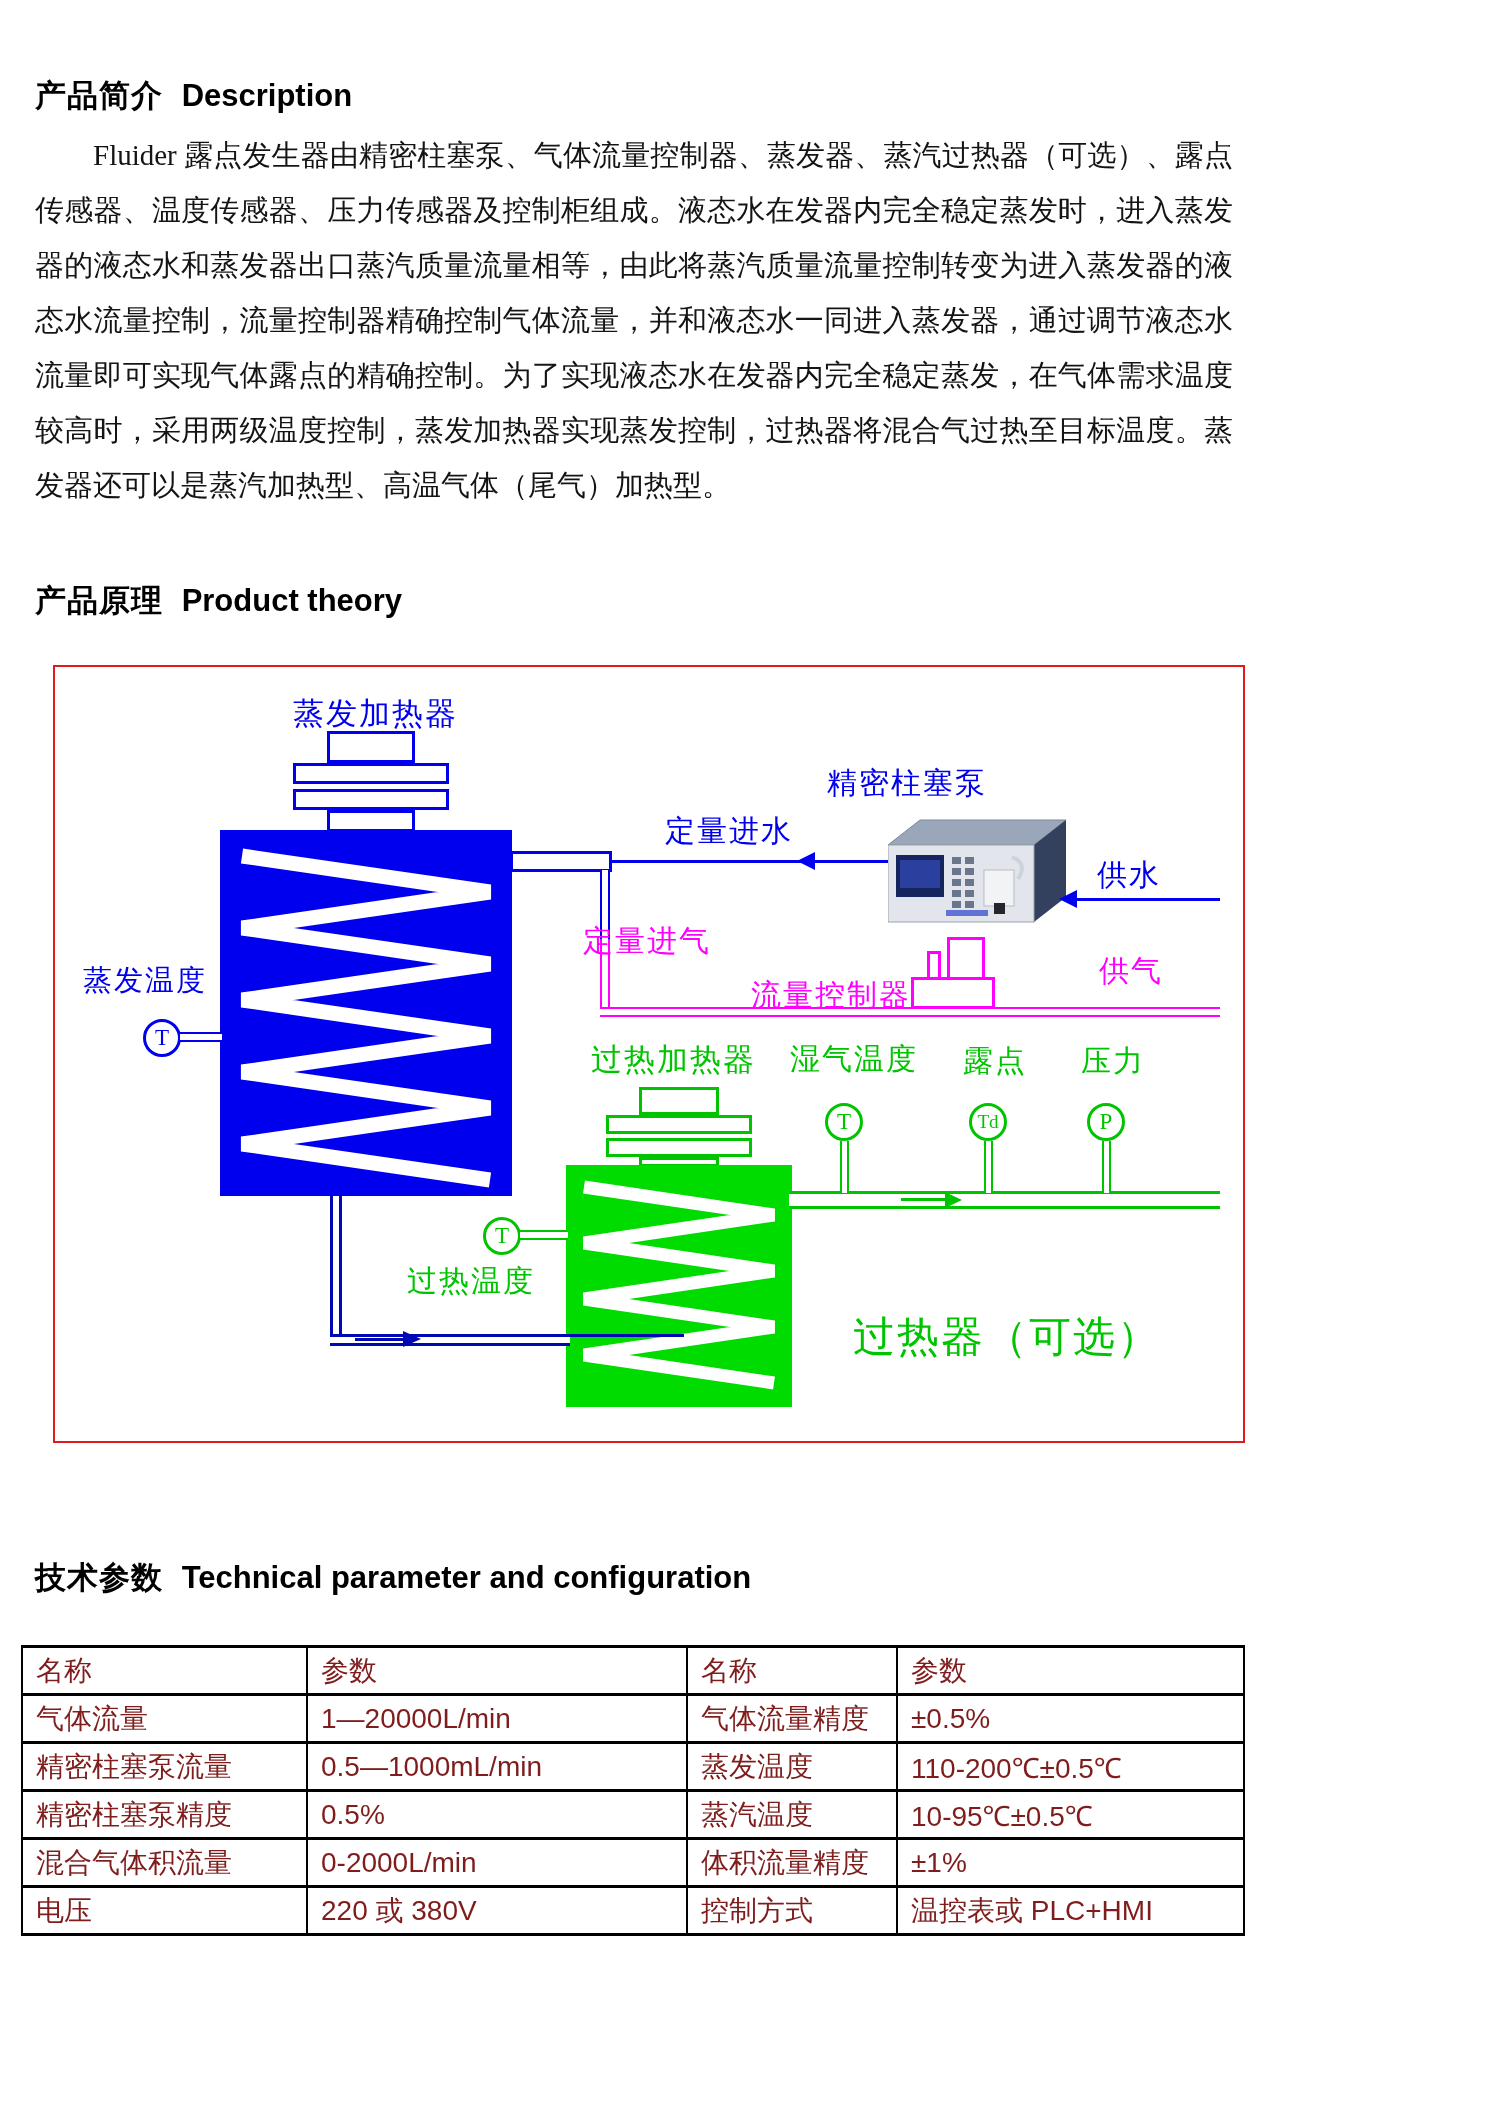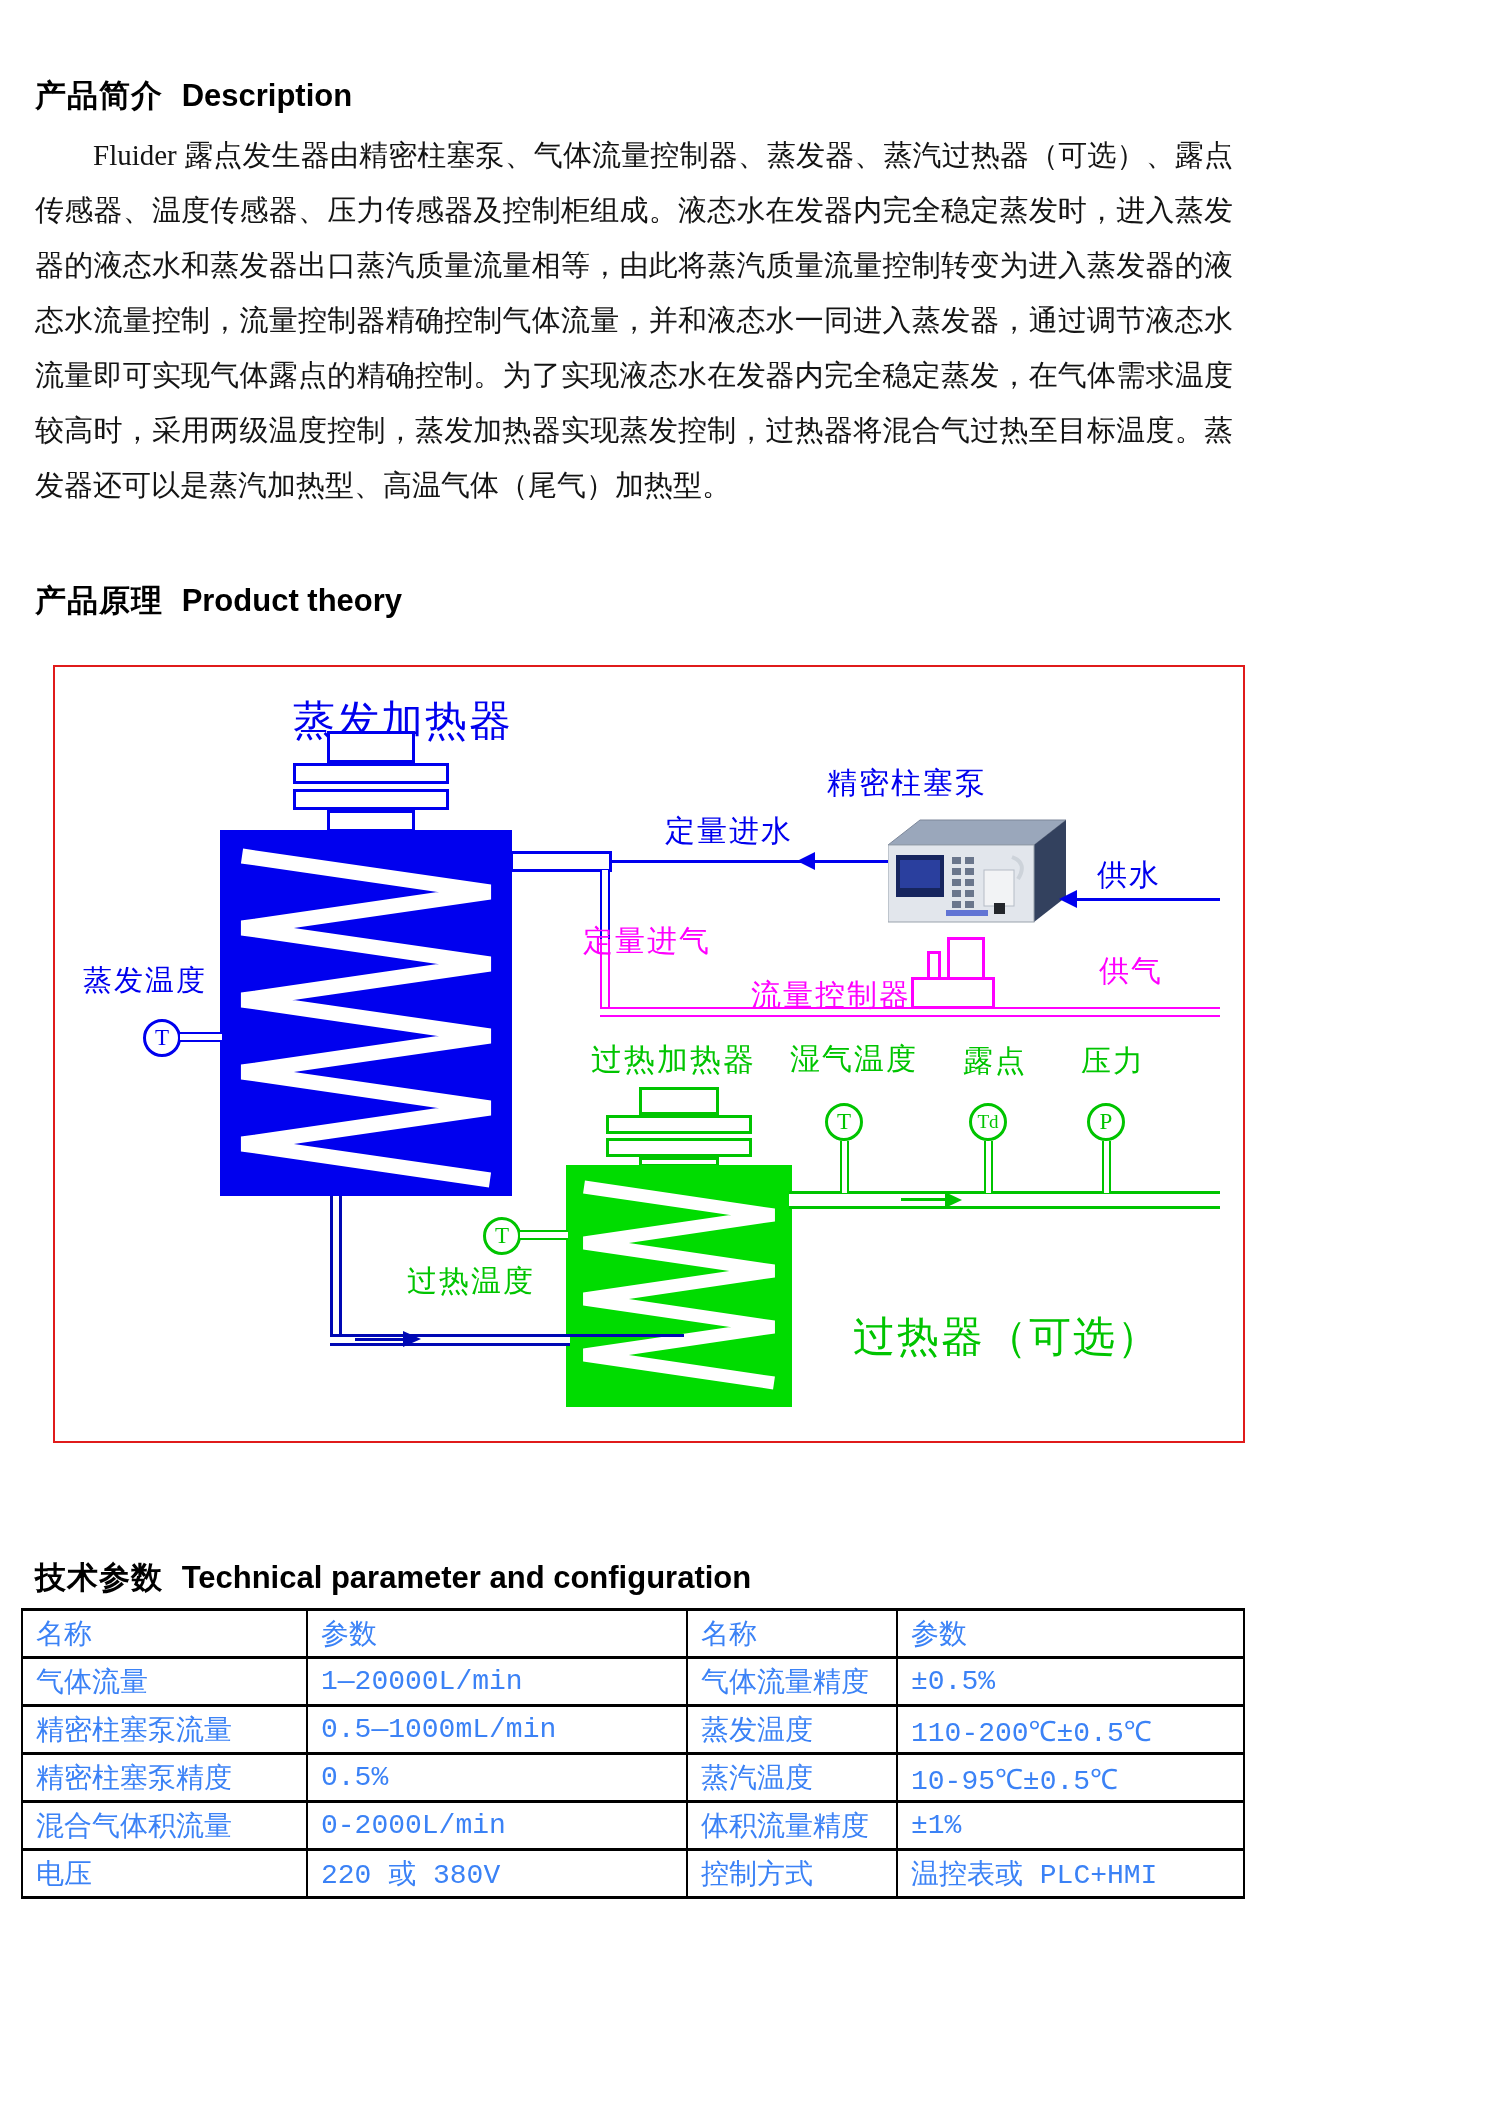--- a/index.html
+++ b/index.html
@@ -47,21 +47,21 @@
   .arrow-left-blue{position:absolute; width:0; height:0;
     border-top:9px solid transparent; border-bottom:9px solid transparent; border-right:18px solid #0000ee;}
   .arrow-right-green{position:absolute; width:0; height:0;
     border-top:8px solid transparent; border-bottom:8px solid transparent; border-left:17px solid #00c400;}
   .arrow-right-navy{position:absolute; width:0; height:0;
     border-top:8px solid transparent; border-bottom:8px solid transparent; border-left:18px solid #0008b4;}
   .navy-line{position:absolute; background:#0008b4; height:3px;}
   .green-line{position:absolute; background:#00c400; height:3px;}
   
   table.params{border-collapse:collapse; table-layout:fixed;
-    font-family:Liberation Mono, monospace; font-size:28px; color:#3b82f6;}
+    font-family:Liberation Sans, sans-serif; font-size:28px; color:#7f1d1d;margin-top:37px;}
   table.params td{
     border-left:2px solid #000; border-right:2px solid #000;
     border-top:3px solid #000; border-bottom:3px solid #000;
     height:45px; padding:0 0 0 13px; white-space:nowrap; overflow:hidden;
   }
 </style>
 </head>
 <body>
 
 <div class="page">
@@ -73,21 +73,21 @@
 
   <div class="abs body-text" style="left:35px; top:128px; width:1198px;">Fluider 露点发生器由精密柱塞泵、气体流量控制器、蒸发器、蒸汽过热器（可选）、露点传感器、温度传感器、压力传感器及控制柜组成。液态水在发器内完全稳定蒸发时，进入蒸发器的液态水和蒸发器出口蒸汽质量流量相等，由此将蒸汽质量流量控制转变为进入蒸发器的液态水流量控制，流量控制器精确控制气体流量，并和液态水一同进入蒸发器，通过调节液态水流量即可实现气体露点的精确控制。为了实现液态水在发器内完全稳定蒸发，在气体需求温度较高时，采用两级温度控制，蒸发加热器实现蒸发控制，过热器将混合气过热至目标温度。蒸发器还可以是蒸汽加热型、高温气体（尾气）加热型。</div>
 
   <div class="abs h-title" style="left:35px; top:580px;">
     <span class="cn">产品原理</span>
     <span class="en">Product theory</span>
   </div>
 
   <div class="abs frame" style="left:53px; top:665px; width:1188px; height:774px;">
 
-    <div class="lbl blue" style="left:238px; top:26px; font-size:42px;">蒸发加热器</div>
+    <div class="lbl blue" style="left:238px; top:26px; font-size:31px;">蒸发加热器</div>
     <div class="box-outline-blue" style="left:272px; top:64px;  width:88px;  height:32px;"></div>
     <div class="box-outline-blue" style="left:238px; top:96px;  width:156px; height:21px;"></div>
     <div class="box-outline-blue" style="left:238px; top:122px; width:156px; height:21px;"></div>
     <div class="box-outline-blue" style="left:272px; top:143px; width:88px;  height:22px;"></div>
 
     <div class="solid-blue" style="left:165px; top:163px; width:292px; height:366px;">
       <svg width="292" height="366">
         <polyline points="22,26 270,62 22,98 270,134 22,170 270,206 22,242 270,278 22,314 270,350" fill="none" stroke="#ffffff" stroke-width="15"></polyline>
       </svg>
     </div>

